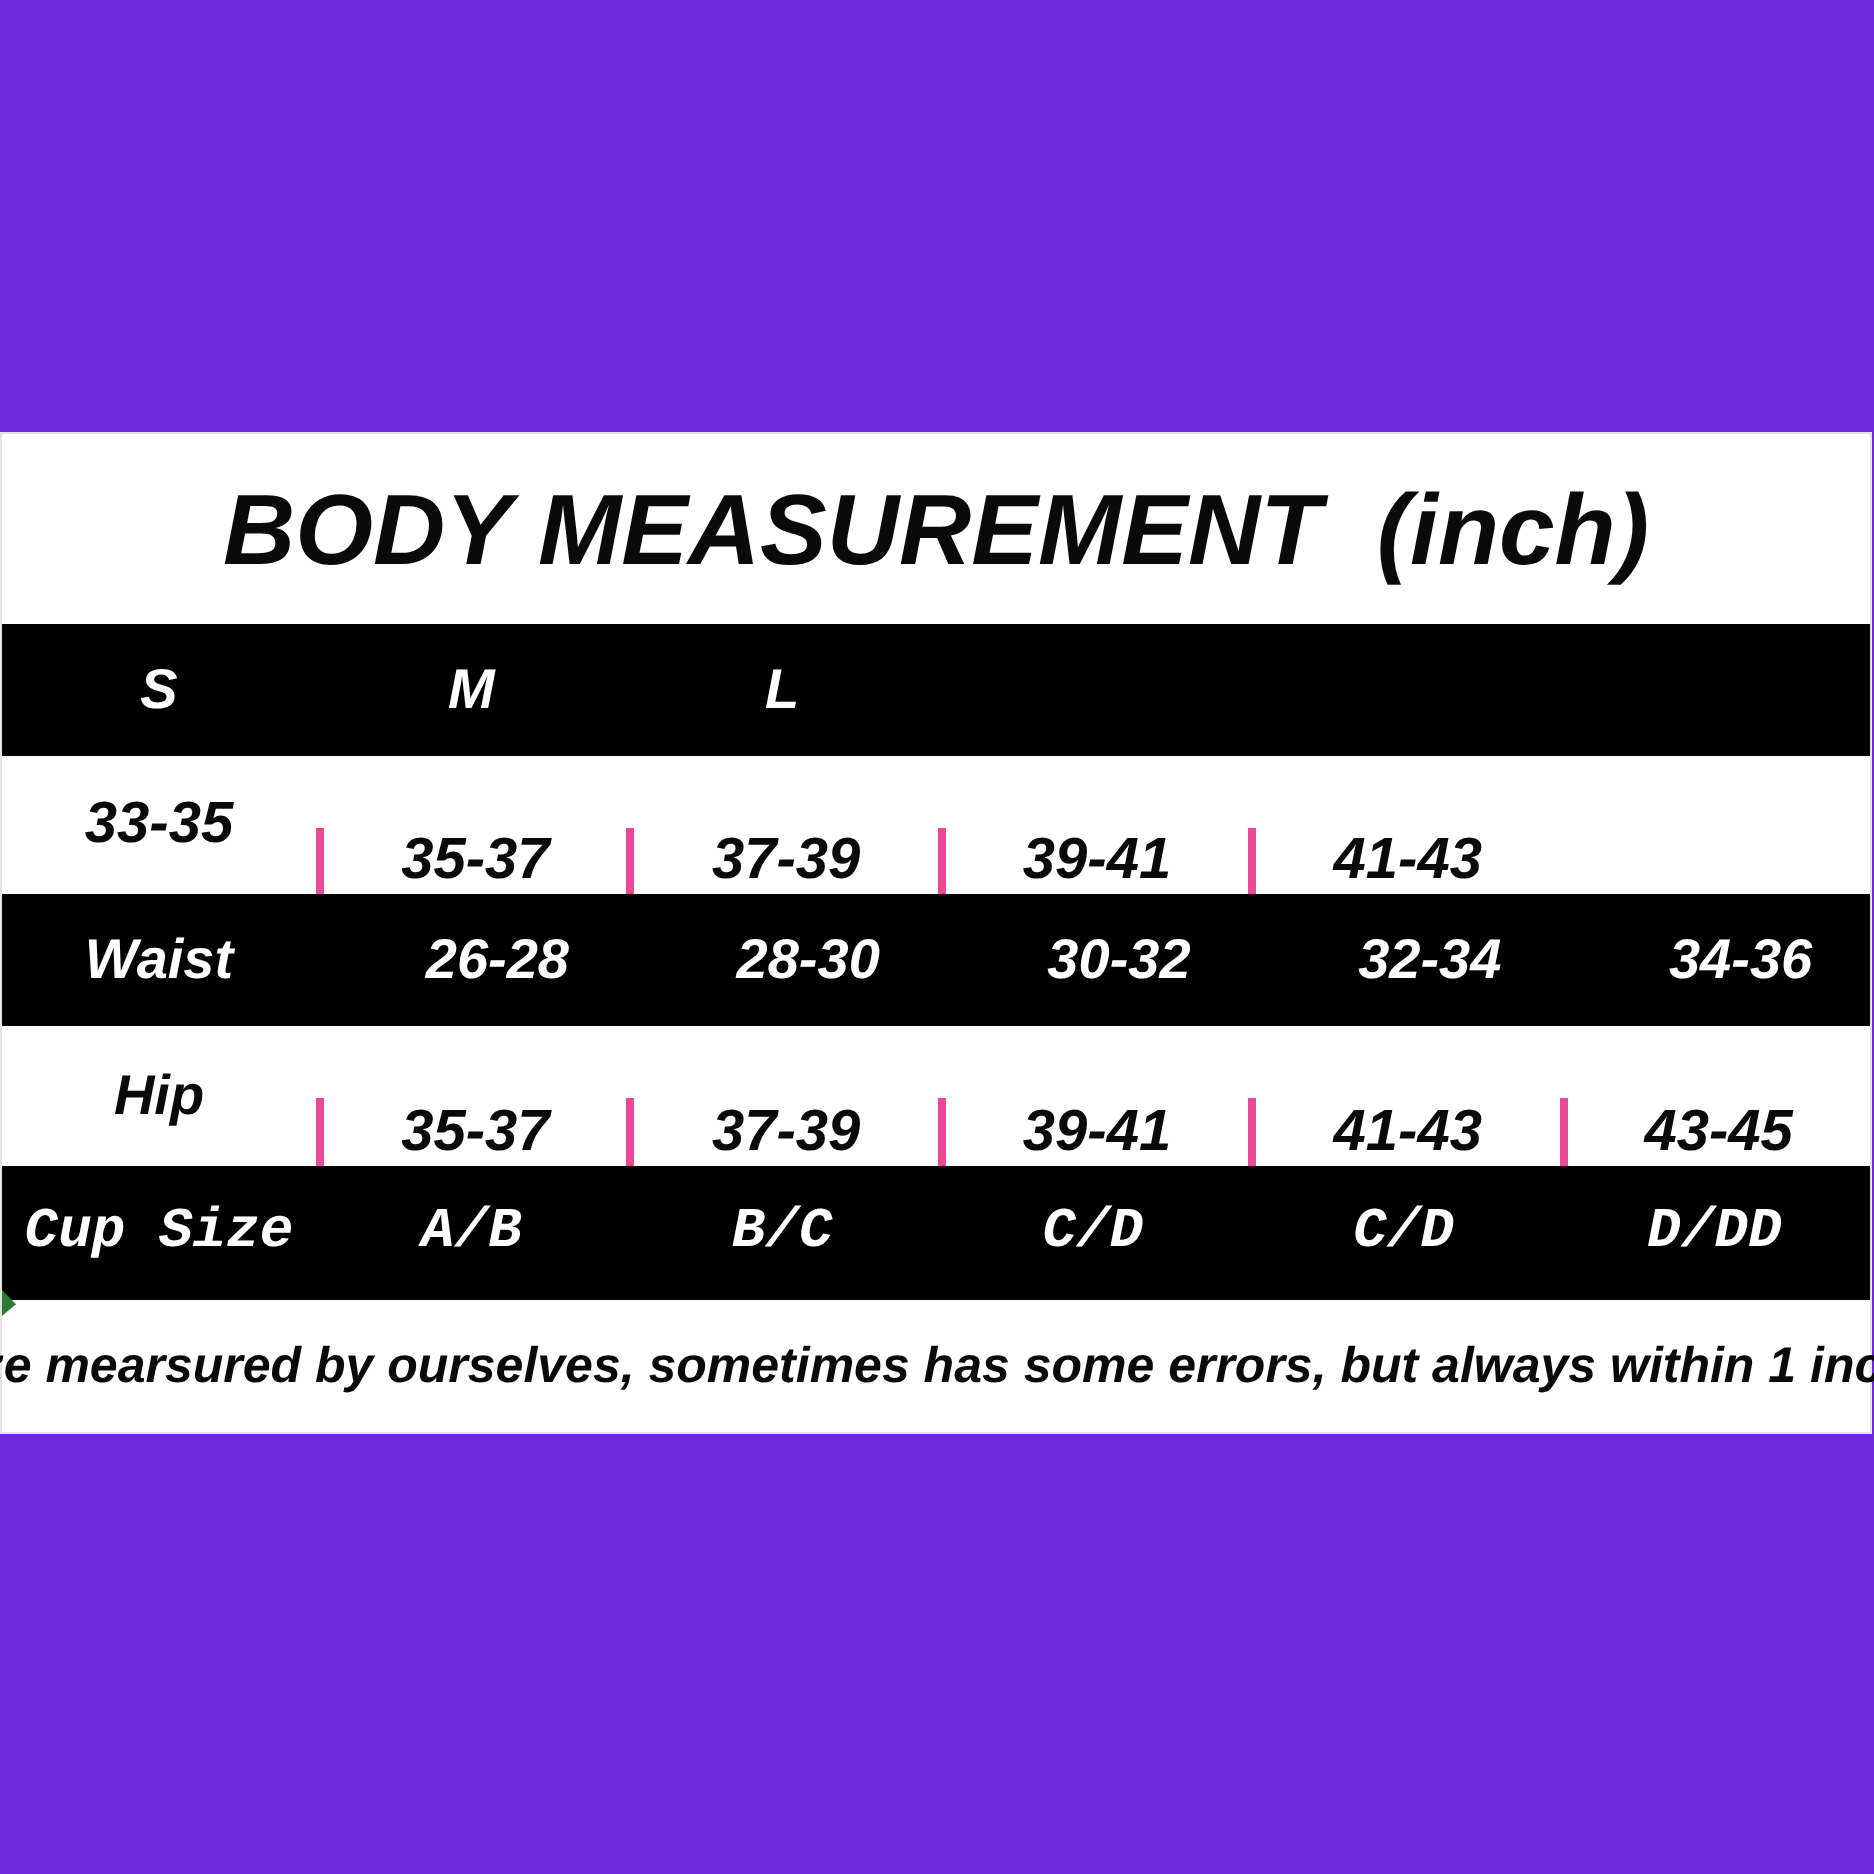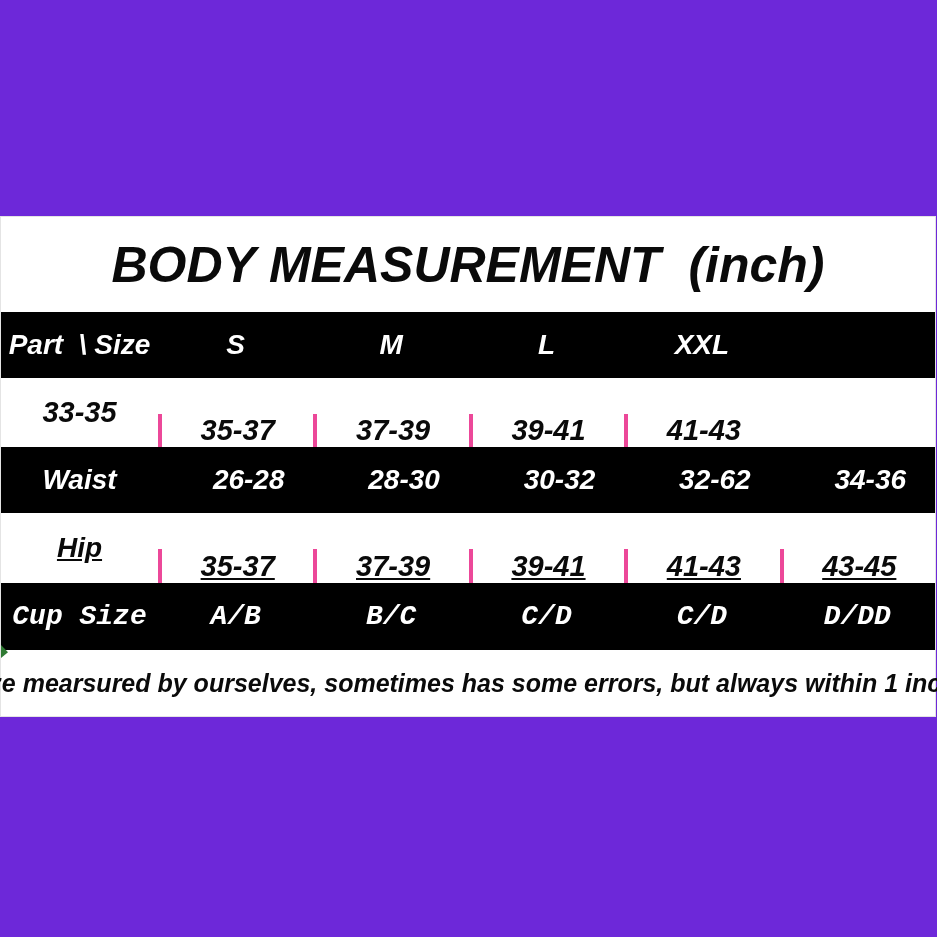--- a/index.html
+++ b/index.html
@@ -47,21 +47,21 @@
   .trow {
     display: grid;
     grid-template-columns: 157px 1fr 1fr 1fr 1fr 1fr;
     align-items: stretch;
   }
   .trow.dark  { background: #000000; color: #ffffff; }
   .trow.light { background: #ffffff; color: #0a0a0a; }
   .h-header { height: 66px; }
   .h-bust   { height: 69px; }
   .h-waist  { height: 66px; gap: 26px; }
-  .h-hip    { height: 70px; text-decoration: underline; }
+  .h-hip    { height: 70px; }
   .h-cup    { height: 67px; font-family: Liberation Mono, monospace; }
   .cell {
     display: flex;
     align-items: center;
     justify-content: center;
     font-size: 29px;
     white-space: pre;
   }
   .trow.light .cell + .cell { border-left: 4px solid #ec4899; margin-top: 36px; }
   .trow .label-cell { font-size: 28px; }
@@ -95,41 +95,39 @@
 <body>
 
 <div class="canvas">
   <div class="sheet">
 
     <div class="title-row">
       <h1>BODY MEASUREMENT  (inch)</h1>
     </div>
 
     <div class="trow dark h-header header-row">
-      <div class="cell label-cell">Part  \ Size</div>
       <div class="cell">S</div>
       <div class="cell">M</div>
       <div class="cell">L</div>
-      <div class="cell">XXL</div>
     </div>
 
     <div class="trow light h-bust">
       <div class="cell">33-35</div>
       <div class="cell">35-37</div>
       <div class="cell">37-39</div>
       <div class="cell">39-41</div>
       <div class="cell">41-43</div>
     </div>
 
     <div class="trow dark h-waist">
       <div class="cell label-cell">Waist</div>
       <div class="cell">26-28</div>
       <div class="cell">28-30</div>
       <div class="cell">30-32</div>
-      <div class="cell">32-62</div>
+      <div class="cell">32-34</div>
       <div class="cell">34-36</div>
     </div>
 
     <div class="trow light h-hip">
       <div class="cell label-cell">Hip</div>
       <div class="cell">35-37</div>
       <div class="cell">37-39</div>
       <div class="cell">39-41</div>
       <div class="cell">41-43</div>
       <div class="cell">43-45</div>

